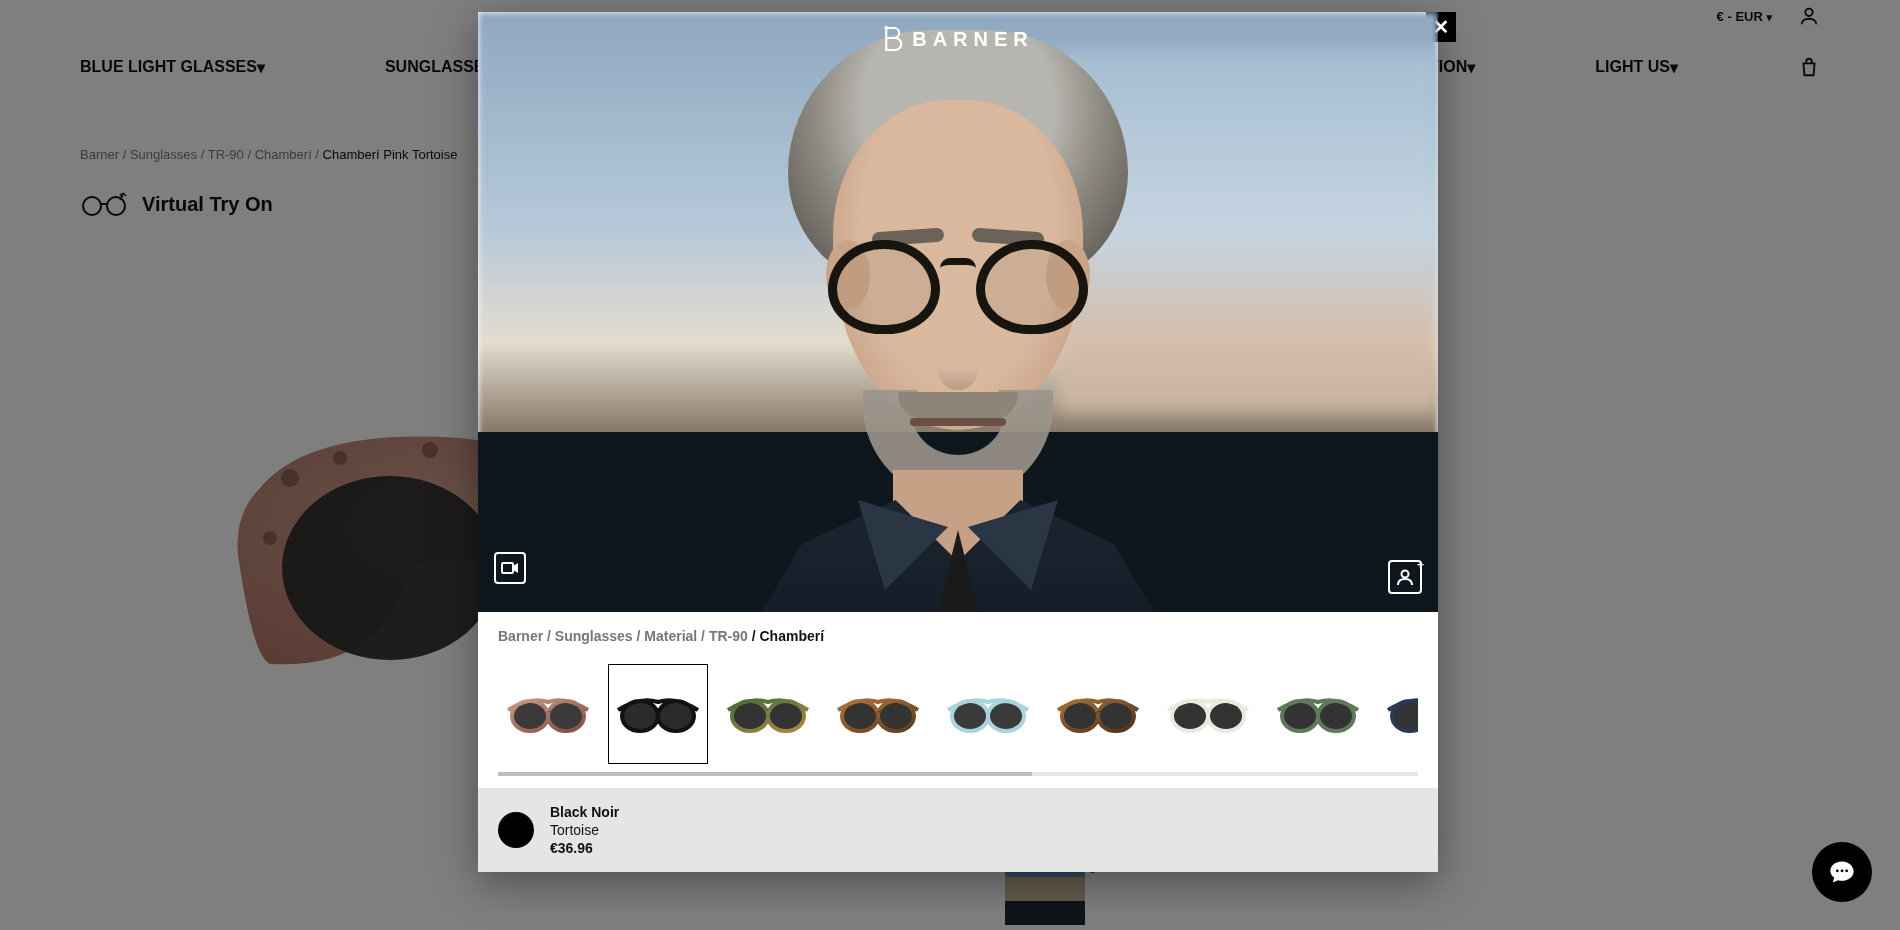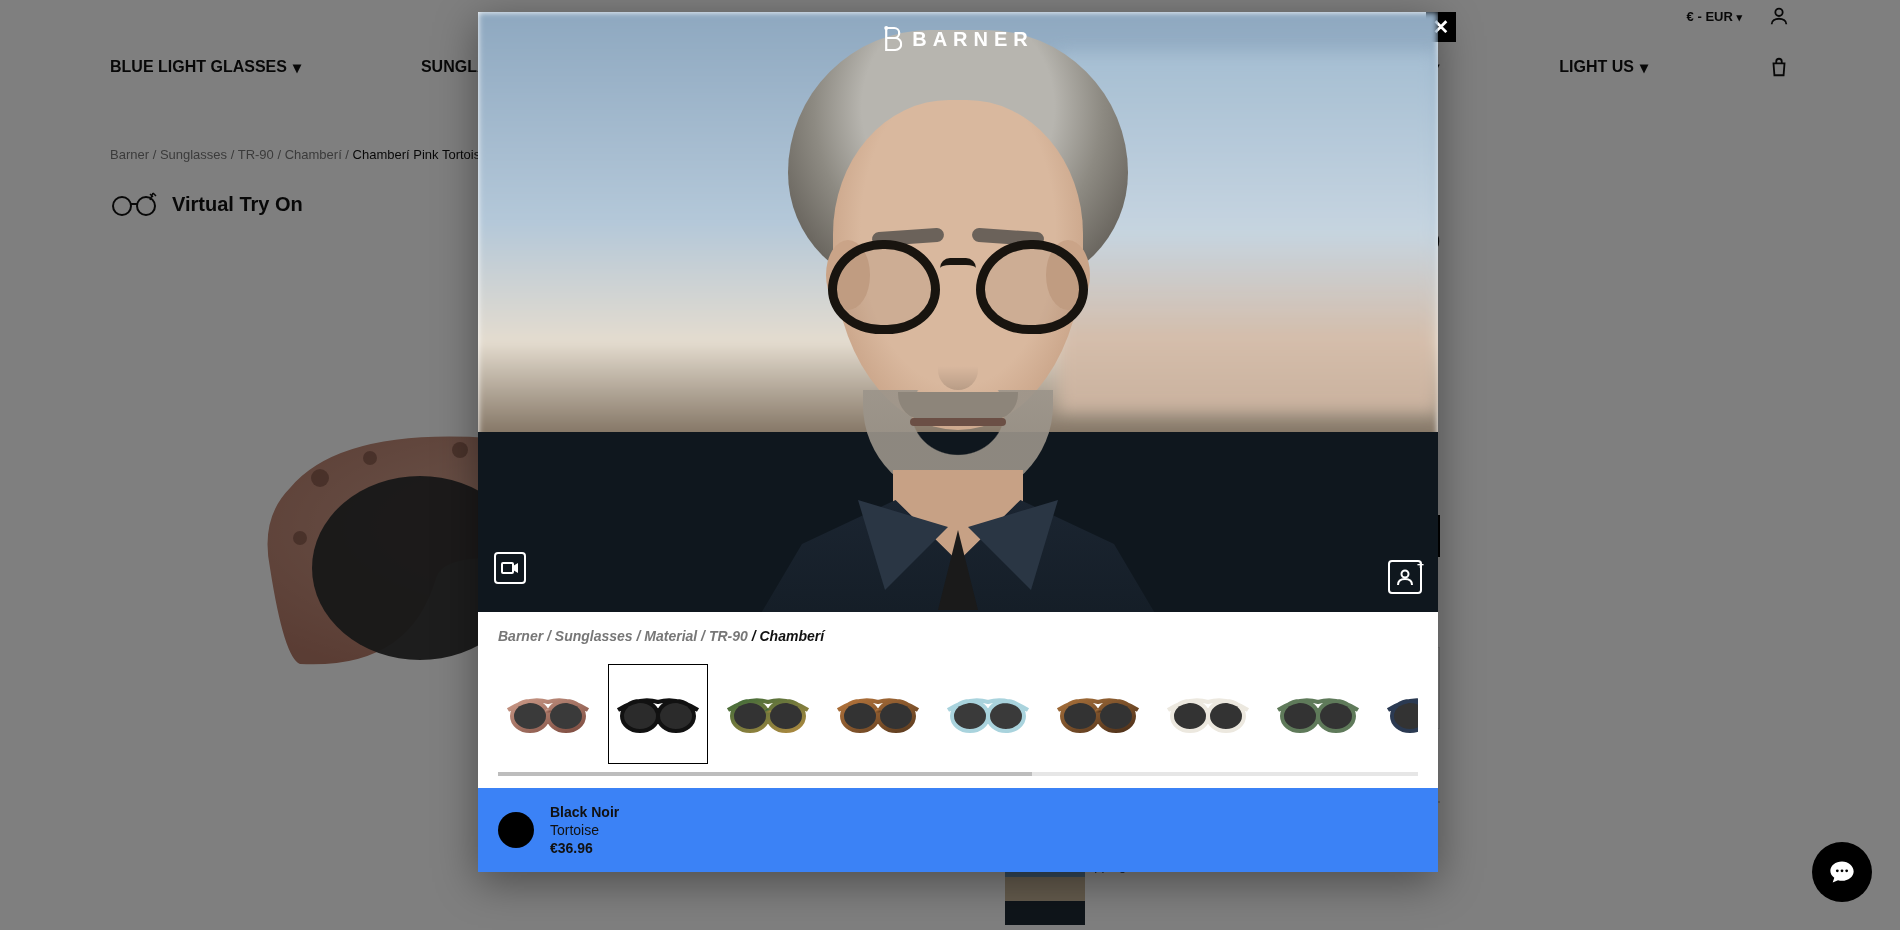--- a/index.html
+++ b/index.html
@@ -4,26 +4,26 @@
 <style>
 
 * { box-sizing: border-box; margin: 0; padding: 0; }
 html, body { width: 1900px; height: 930px; font-family: "Helvetica Neue", Arial, sans-serif; color: #111; overflow: hidden; }
 body { position: relative; background: #fff; }
 
 
 #dim { position: absolute; inset: 0; background: rgba(0,0,0,.5); z-index: 50; }
 
 
-.page { position: absolute; inset: 0; padding: 0 110px; }
+.page { position: absolute; inset: 0; padding: 0 80px; }
 .topbar { display: flex; justify-content: flex-end; gap: 26px; align-items: center; height: 32px; font-size: 13px; font-weight: 700; }
 .topbar .caret { font-size: 11px; }
 .nav { display: flex; align-items: center; height: 70px; gap: 120px; font-size: 16px; font-weight: 800; }
 .nav .spacer { flex: 1; }
-.nav .item { display: flex; align-items: center; gap: 6px; }
+.nav .item { display: flex; align-items: center; }
 .iconbox { display: inline-flex; }
 
 .breadcrumb { margin-top: 45px; font-size: 13px; color: #777; }
 .breadcrumb .cur { color: #111; }
 
 .tryon-btn { margin-top: 28px; display: flex; align-items: center; gap: 14px; font-size: 20px; font-weight: 800; }
 .goggles { display: inline-flex; }
 
 .pdp { display: flex; gap: 60px; }
 .gallery { width: 860px; height: 660px; display:flex; align-items:center; justify-content:center; }
@@ -99,34 +99,34 @@
 
 .logo { position:absolute; top:14px; left:50%; transform:translateX(-50%); display:flex; align-items:center; gap:10px;
   color:#fff; font-weight:800; letter-spacing:6px; font-size:20px; z-index:5;}
 .logo svg{display:block;}
 .control { position:absolute; width:32px; height:32px; border:2px solid #fff; border-radius:4px;
   display:flex;align-items:center;justify-content:center; color:#fff; z-index:5;}
 .control.cam { left:16px; bottom:28px;} .control.person { right:16px; bottom:18px; width:34px; height:34px;}
 .control.person .plus { position:absolute; top:-4px; right:-4px; font-size:12px; font-weight:800;}
 
 .modal-body { padding: 16px 20px 0 20px; }
-.modal-crumb { font-size: 14px; color:#777; font-weight:600;font-style:italic; }
+.modal-crumb { font-size: 14px; color:#777; font-weight:600; }
 .modal-crumb .cur { color:#111; }
 
 .variants { margin-top: 20px; display:flex; gap:10px; overflow-x:auto; padding-bottom:4px;
   scrollbar-width: thin;}
 .variants::-webkit-scrollbar{height:6px;} .variants::-webkit-scrollbar-thumb{background:#bbb;}
 .vcard { flex:0 0 100px; height:100px; display:flex; align-items:center; justify-content:center; cursor:pointer;}
 .vcard.sel { border:1px solid #000; }
 .vcard svg{ width:84px;}
 
 .sel-track { height:4px; background:#e6e6e6; margin-top:4px;}
 .sel-track .fill{ height:100%; width:58%; background:#bdbdbd;}
 
-.buybar { margin-top: 12px; height: 84px; background:#3b82f6; display:flex; align-items:center;
+.buybar { margin-top: 12px; height: 84px; background:#e5e5e5; display:flex; align-items:center;
   padding: 0 20px; gap:16px;}
 .buybar .dot { width:36px; height:36px; border-radius:50%; }
 .buybar .meta { font-size:14px; font-weight:700; line-height:1.3;}
 .buybar .meta .sub{ font-weight:500;}
 .buybar .spacer{ flex:1;}
 .buybar .cta { background:#000; color:#fff; height:50px; width:296px; display:flex;
   align-items:center; justify-content:center; font-weight:800; letter-spacing:.5px; cursor:pointer;}
 
 
 .chat { position:absolute; right:28px; bottom:28px; width:60px; height:60px; border-radius:50%;

